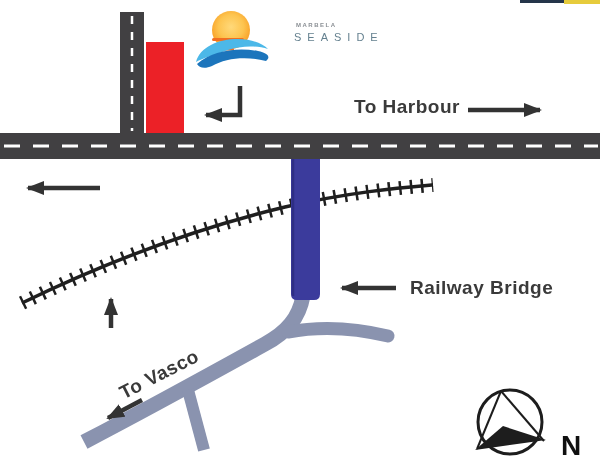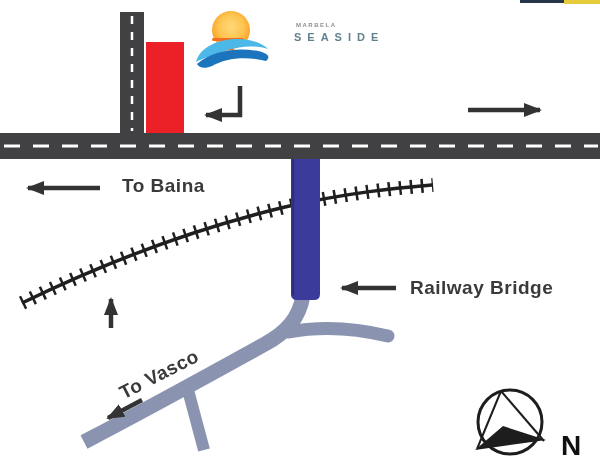--- a/index.html
+++ b/index.html
@@ -14,21 +14,21 @@
   }
   .lbl-vasco{
     transform:rotate(-27deg);transform-origin:left bottom;
   }
   .brand-small{
     position:absolute;left:296px;top:22px;font-size:6px;color:#8a8f94;
     letter-spacing:1.5px;font-weight:bold;
   }
   .brand-main{
     position:absolute;left:294px;top:31px;font-size:11px;color:#64808f;
-    letter-spacing:6px;font-weight:700;
+    letter-spacing:6px;font-weight:400;
   }
   .north{
     position:absolute;left:561px;top:430px;font-size:28px;font-weight:bold;color:#101010;
   }
   .edge-dark{position:absolute;left:520px;top:0;width:47px;height:3px;background:#25354a;}
   .edge-yellow{position:absolute;left:564px;top:0;width:36px;height:4px;background:#e6cb3c;}
 </style>
 </head>
 <body>
 
@@ -100,21 +100,21 @@
       <circle cx="510" cy="422" r="32" fill="none" stroke="#1d1d1d" stroke-width="3"></circle>
       <path d="M 501,391 L 477,449" stroke="#1d1d1d" stroke-width="2" fill="none"></path>
       <path d="M 501,391 L 544,441" stroke="#1d1d1d" stroke-width="2" fill="none"></path>
       <polygon points="475,450 546,440 503,426" fill="#1d1d1d"></polygon>
     </g>
   </svg>
 
   <div class="brand-small">MARBELA</div>
   <div class="brand-main">SEASIDE</div>
 
-  <div class="lbl" style="left:122px;top:175px;">To Baina</div>
+  <div class="lbl" style="left:354px;top:96px;">To Harbour</div>
   <div class="lbl lbl-vasco" style="left:126px;top:382px;">To Vasco</div>
   <div class="lbl" style="left:410px;top:277px;">Railway Bridge</div>
 
   <div class="north">N</div>
 
   <div class="edge-dark"></div>
   <div class="edge-yellow"></div>
 </div>
 
 </body></html>

